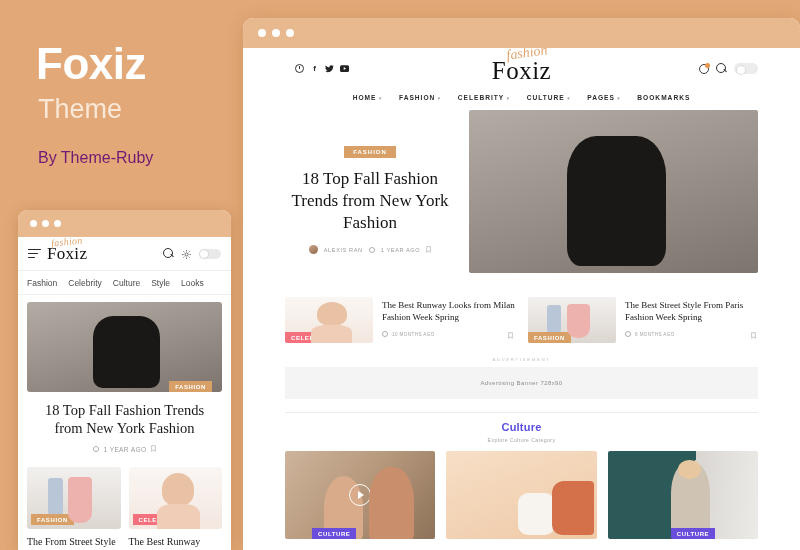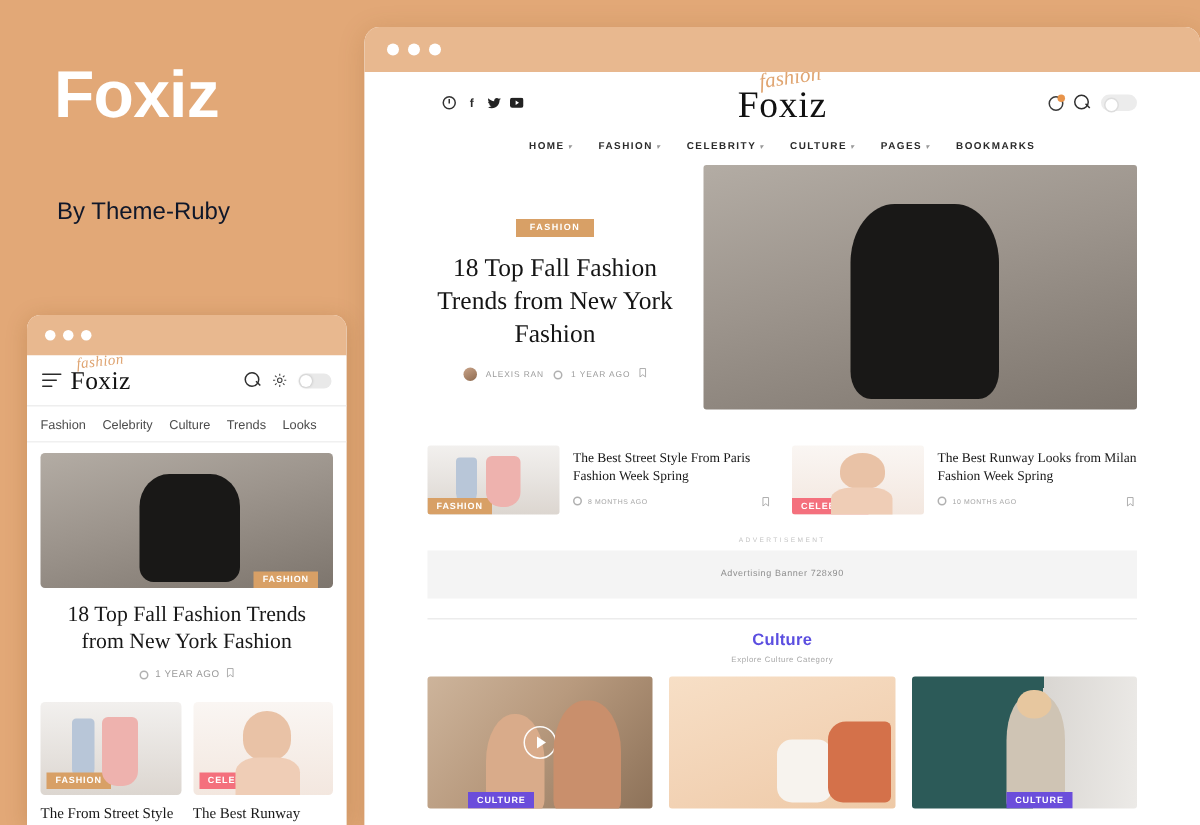--- a/index.html
+++ b/index.html
@@ -30,23 +30,23 @@
   .promo-sub {
     position: absolute;
     left: 38px; top: 96px;
     font-size: 27px;
     color: #fbe7d5;
     font-weight: 300;
     line-height: 1;
   }
   .promo-by {
     position: absolute;
-    left: 38px; top: 134px;
+    left: 38px; top: 150px;
     font-size: 16px;
-    color: #0f172a;
+    color: #701a75;
     font-weight: 400;
     line-height: 1;
   }
 
   
   .frame { position: absolute; background: #ffffff; overflow: hidden; }
   .frame-bar {
     background: #e8b88f;
     display: flex;
     align-items: center;
@@ -259,20 +259,21 @@
 
   .badge-fashion { background: #d8a066; }
   .badge-celebrity { background: #f4707d; }
   .badge-culture { background: #6b4ddb; }
 </style>
 </head>
 <body>
 
 <div class="promo">
   <div class="promo-title">Foxiz</div>
+  <div class="promo-sub">Theme</div>
   <div class="promo-by">By Theme-Ruby</div>
 </div>
 
 <div class="frame desktop">
   <div class="frame-bar">
     <span class="dot"></span>
     <span class="dot"></span>
     <span class="dot"></span>
   </div>
   <div class="d-body">
@@ -331,46 +332,46 @@
                 <path d="M1 1h6v9L4 7.6 1 10z" fill="none" stroke="#a8a8a8" stroke-width="1"></path>
               </svg>
           </span>
         </div>
       </div>
       <div class="hero-img ph-hero-m"></div>
     </div>
 
     <div class="d-cards">
       <div class="d-card">
-        <div class="d-card-img ph-rack">
-          <span class="badge badge-fashion" style="left:0;bottom:0;">FASHION</span>
+        <div class="d-card-img ph-face">
+          <span class="badge badge-celebrity" style="left:0;bottom:0;">CELEBRITY</span>
         </div>
         <div class="d-card-body">
-          <div class="d-card-title">The Best Street Style From Paris Fashion Week Spring</div>
+          <div class="d-card-title">The Best Runway Looks from Milan Fashion Week Spring</div>
           <div class="d-card-meta">
             <span class="clock"></span>
-            <span>8 MONTHS AGO</span>
+            <span>10 MONTHS AGO</span>
           </div>
           <span class="card-bmk">
             <svg width="5" height="7" viewBox="0 0 8 11">
                 <path d="M1 1h6v9L4 7.6 1 10z" fill="none" stroke="#a8a8a8" stroke-width="1"></path>
               </svg>
           </span>
         </div>
       </div>
 
       <div class="d-card">
-        <div class="d-card-img ph-face">
-          <span class="badge badge-celebrity" style="left:0;bottom:0;">CELEBRITY</span>
+        <div class="d-card-img ph-rack">
+          <span class="badge badge-fashion" style="left:0;bottom:0;">FASHION</span>
         </div>
         <div class="d-card-body">
-          <div class="d-card-title">The Best Runway Looks from Milan Fashion Week Spring</div>
+          <div class="d-card-title">The Best Street Style From Paris Fashion Week Spring</div>
           <div class="d-card-meta">
             <span class="clock"></span>
-            <span>10 MONTHS AGO</span>
+            <span>8 MONTHS AGO</span>
           </div>
           <span class="card-bmk">
             <svg width="5" height="7" viewBox="0 0 8 11">
                 <path d="M1 1h6v9L4 7.6 1 10z" fill="none" stroke="#a8a8a8" stroke-width="1"></path>
               </svg>
           </span>
         </div>
       </div>
     </div>
 
@@ -433,21 +434,21 @@
             </svg>
         </span>
         <span class="m-toggle"></span>
       </span>
     </div>
 
     <div class="m-tabs">
       <span>Fashion</span>
       <span>Celebrity</span>
       <span>Culture</span>
-      <span>Trends</span>
+      <span>Style</span>
       <span>Looks</span>
     </div>
 
     <div class="m-card">
       <div class="m-hero-img ph-hero-m">
         <span class="m-badge badge-fashion" style="right:10px;bottom:0;">FASHION</span>
       </div>
       <div class="m-title">18 Top Fall Fashion Trends from New York Fashion</div>
       <div class="m-meta">
         <span class="clock"></span>

